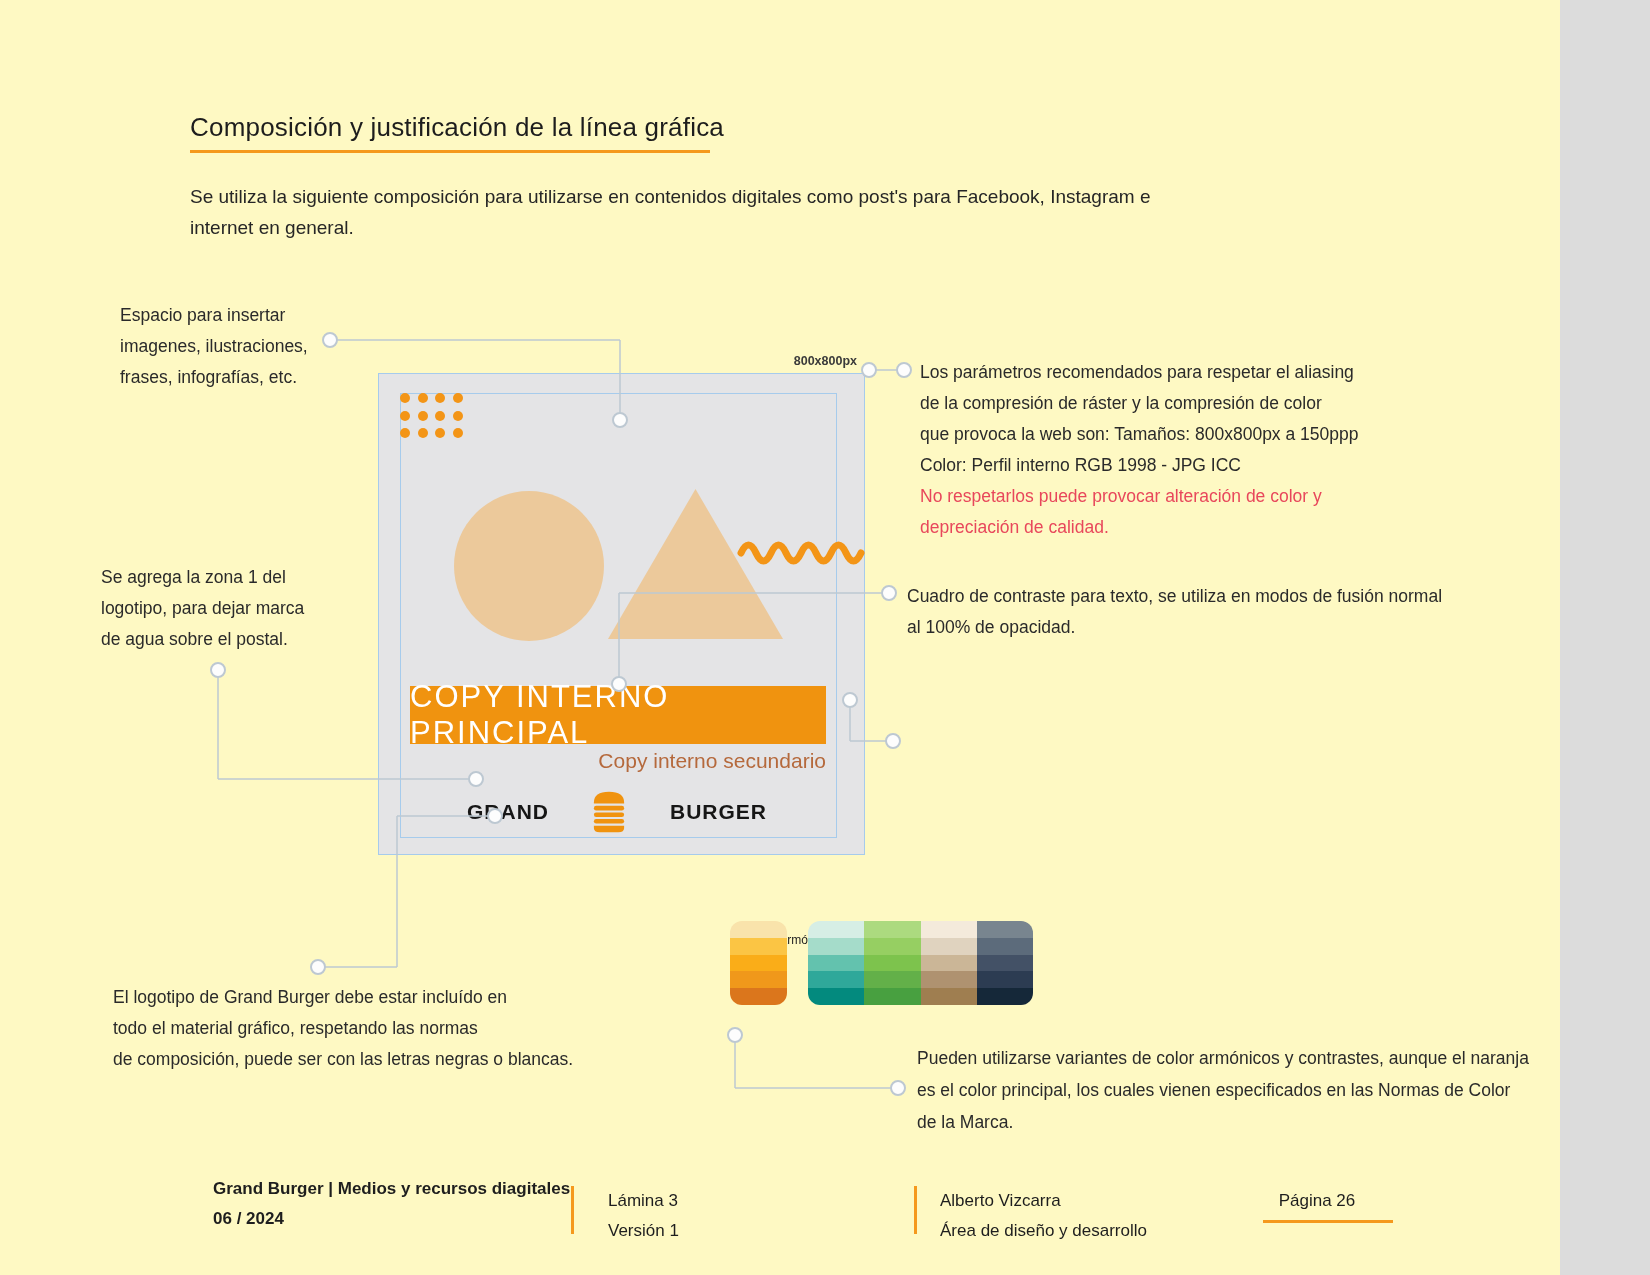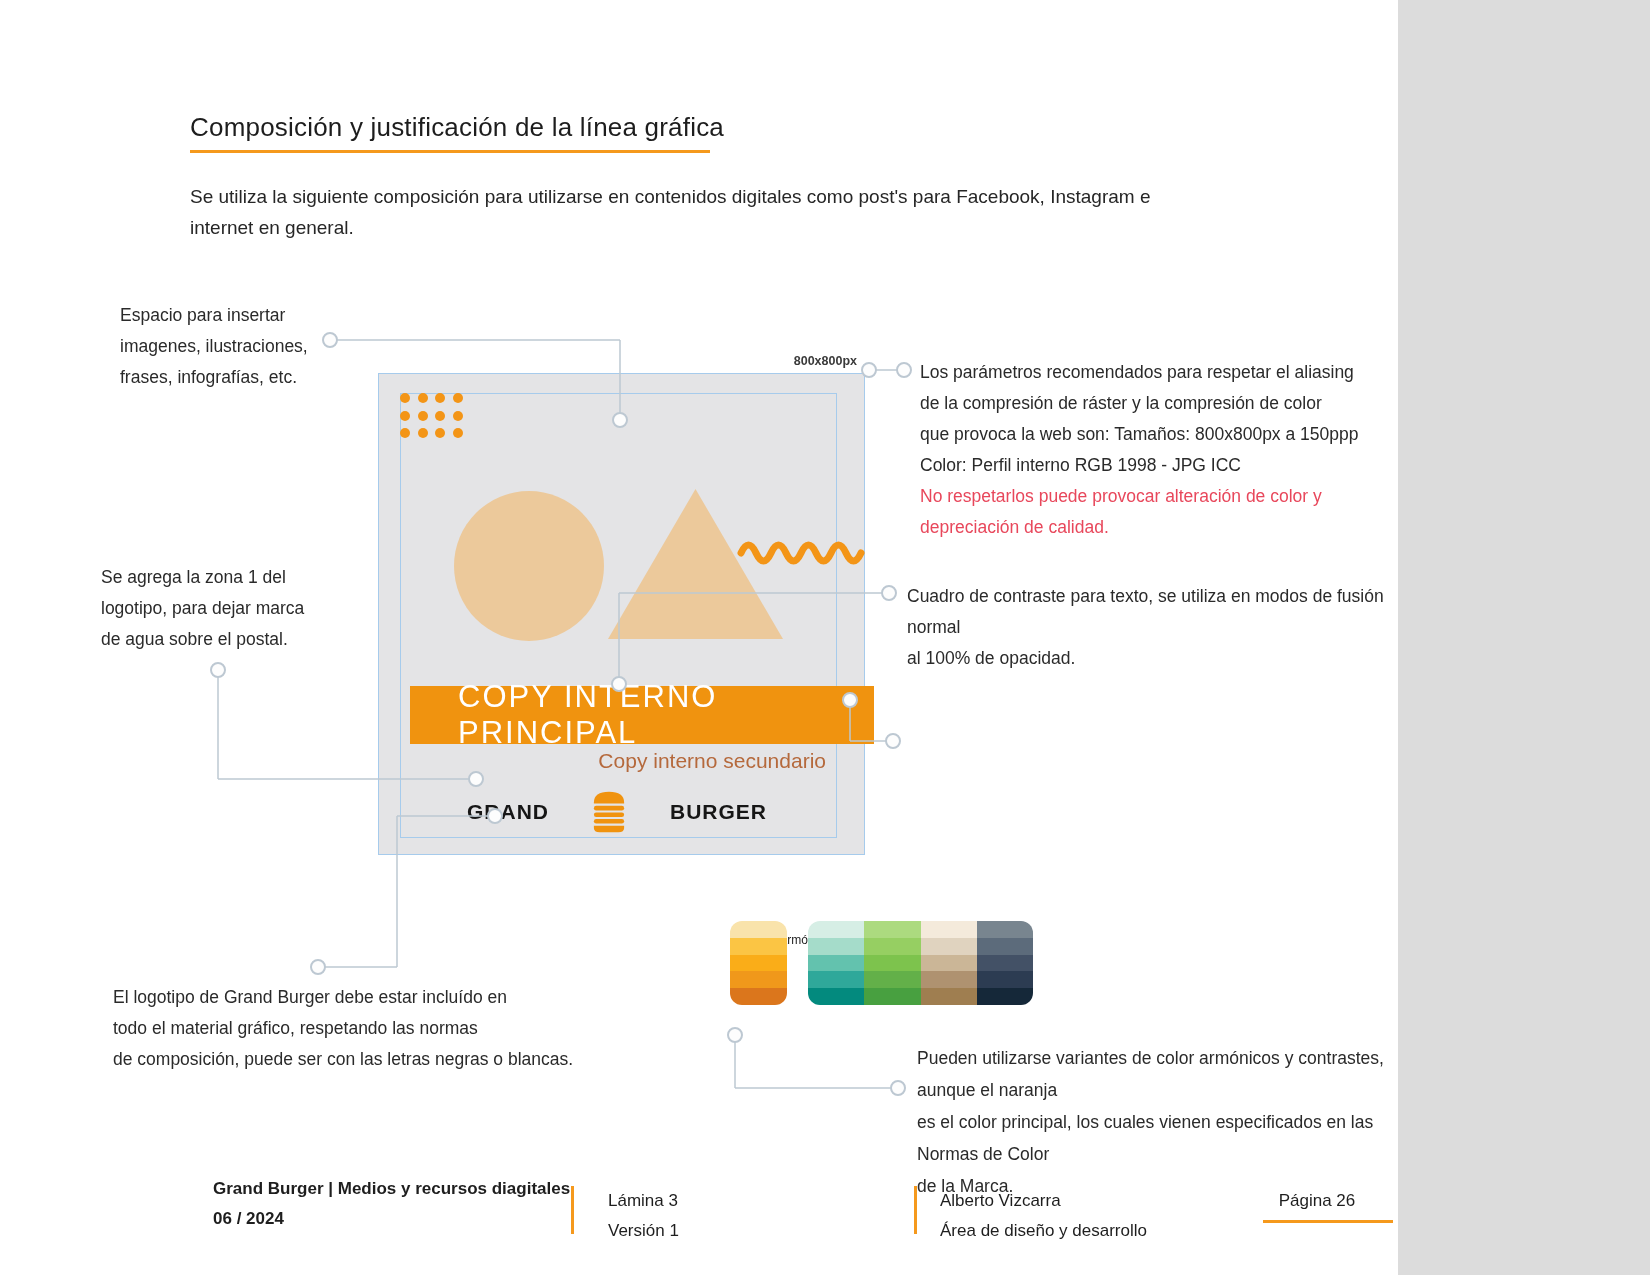--- a/index.html
+++ b/index.html
@@ -1,19 +1,19 @@
 <!DOCTYPE html>
 <html><head>
 <meta charset="utf-8">
 <style>
   html,body{margin:0;padding:0;background:#dcdcdc;}
   .page{
     position:relative;
-    width:1398px;height:1275px;
-    background:#ffffff;
+    width:1560px;height:1275px;
+    background:#fef9c3;
     overflow:hidden;
     font-family:"Liberation Sans","DejaVu Sans",sans-serif;
     color:#2a2a2a;
   }
   .abs{position:absolute;}
   .note{font-size:17.5px;line-height:31px;color:#2a2a2a;}
   .note-red{color:#E8475B;}
   .title{font-size:26px;color:#1d1d1d;letter-spacing:.2px;}
   .underline{height:3px;background:#F5991D;}
   .intro{font-size:19px;line-height:31px;color:#262626;}
@@ -77,21 +77,21 @@
         <div class="dot"></div>
     </div>
 
     <svg class="abs" style="left:0;top:0;" width="487" height="482" viewBox="0 0 487 482">
       <circle cx="150" cy="192" r="75" fill="#ECC99B" style="fill: rgb(236, 201, 155);"></circle>
       <polygon points="316.5,115 404,265 229,265" fill="#ECC99B" style="fill: rgb(236, 201, 155);"></polygon>
       <path d="M362 179 q7.5 -16 15 0 q7.5 16 15 0 q7.5 -16 15 0 q7.5 16 15 0 q7.5 -16 15 0 q7.5 16 15 0 q7.5 -16 15 0 q7.5 16 15 0" fill="none" stroke="#F39517" stroke-width="7" stroke-linecap="round" style="stroke: rgb(243, 149, 23);"></path>
     </svg>
   </div>
 
-  <div class="abs copy-bar" style="left:410px;top:686px;width:416px;height:58px;background:#F0930F;padding-left:48px;">
+  <div class="abs copy-bar" style="left:410px;top:686px;width:416px;height:58px;background:#F0930F;">
     <span>COPY INTERNO PRINCIPAL</span>
   </div>
   <div class="abs copy-secondary" style="left:410px;top:749px;width:416px;color:#B5693C;">Copy interno secundario</div>
 
   <div class="abs logo-row" style="left:467px;top:788px;width:300px;height:48px;">
     <span class="logo-word">GRAND</span>
     <svg width="34" height="44" viewBox="0 0 36 46">
       <g fill="#F0930F" style="fill: rgb(240, 147, 15);">
         <path d="M2 13 Q2 1.5 18 1.5 Q34 1.5 34 13 L34 14 L2 14 Z"></path>
         <rect x="2" y="16.5" width="32" height="4.8" rx="2.4"></rect>

